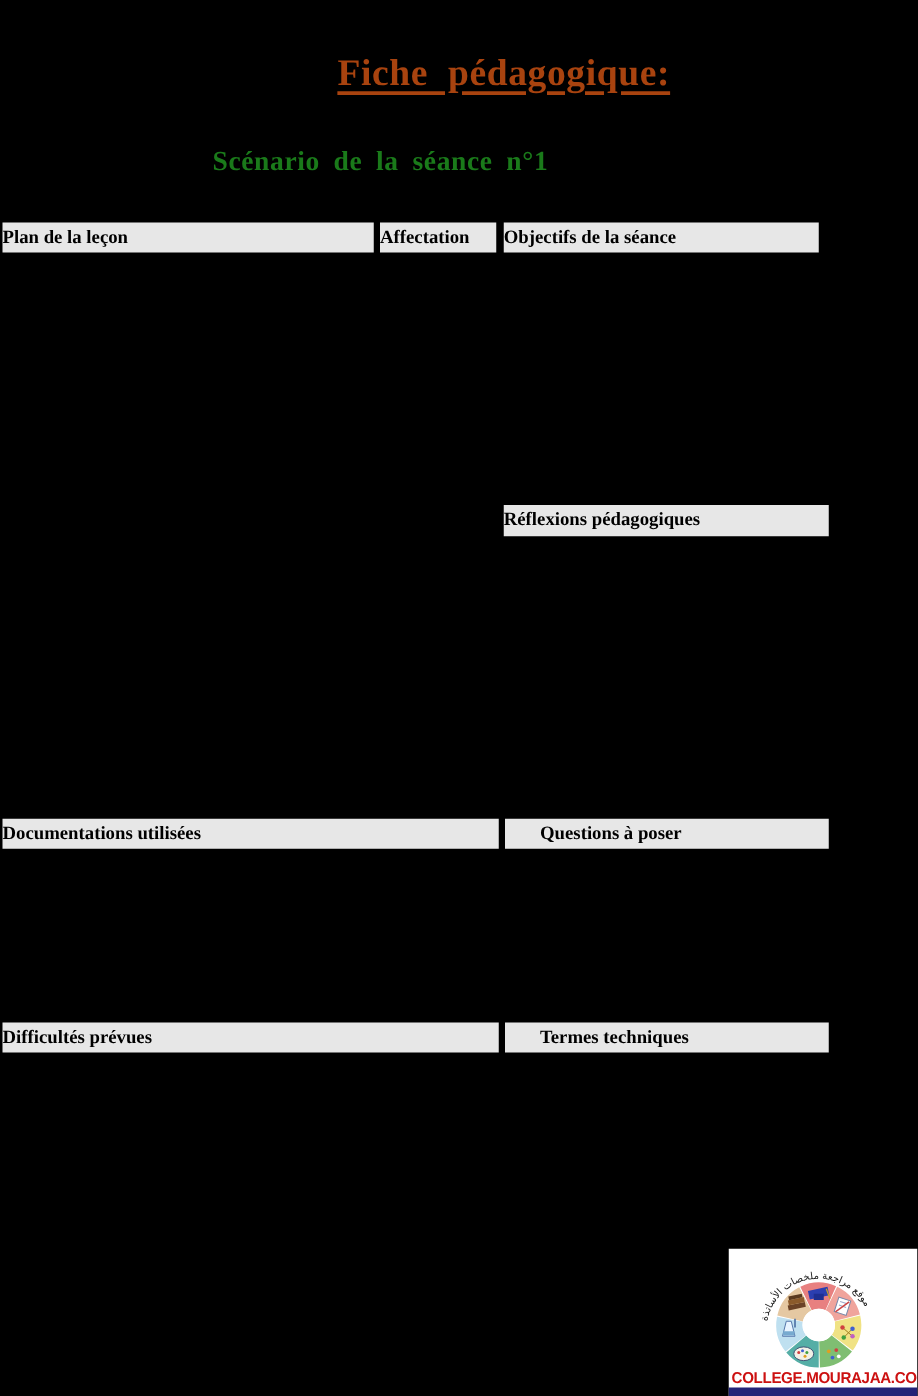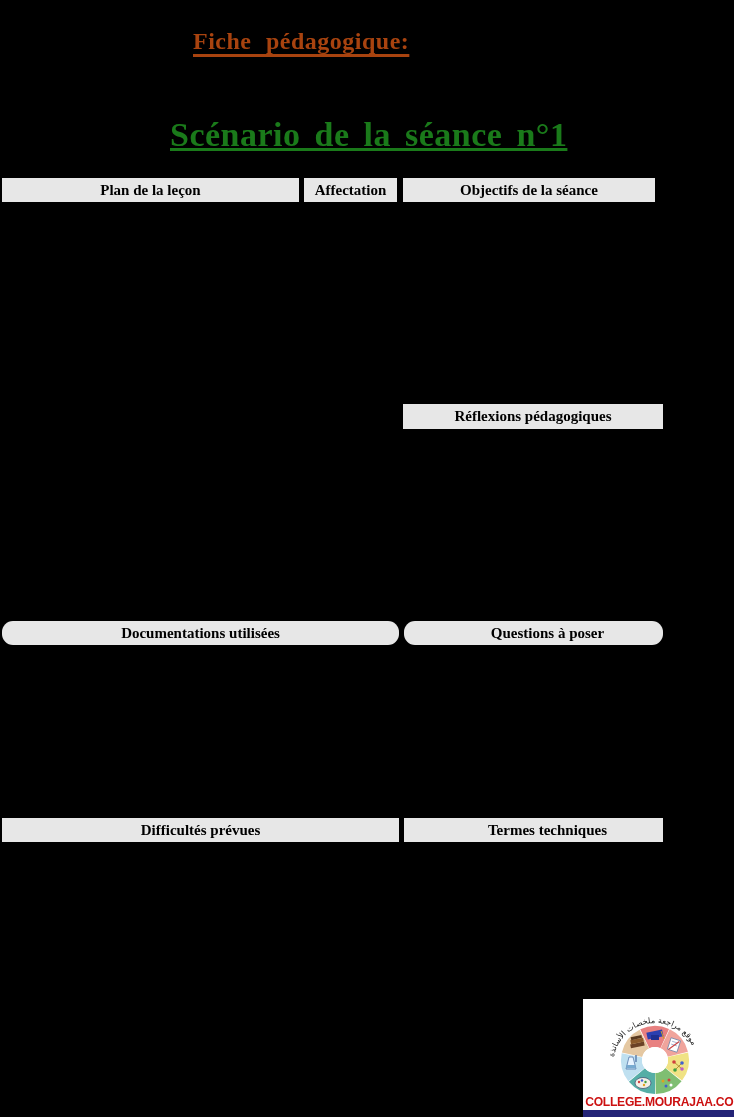--- a/index.html
+++ b/index.html
@@ -8,41 +8,41 @@
     --logo-text:#CC1111; --logo-strip:#232377;
   }
   *{margin:0;padding:0;box-sizing:border-box;}
   html,body{width:734px;height:1117px;overflow:hidden;}
   body{
     position:relative;background:var(--page-bg);
     font-family:"Liberation Serif", serif;
   }
   .abs{position:absolute;}
   .main-title{
-    left:193px;top:28px;width:420px;
-    font-size:24px;font-weight:bold;color:var(--title-main);
+    left:193px;top:42px;width:420px;
+    font-size:30px;font-weight:bold;color:var(--title-main);
     text-decoration:underline;text-decoration-thickness:3px;text-underline-offset:5px;
-    word-spacing:8px;letter-spacing:.5px;white-space:nowrap;
+    word-spacing:8px;letter-spacing:.5px;white-space:nowrap;text-align:center;
   }
   .subtitle{
     left:170px;top:116px;width:450px;
-    font-size:34px;font-weight:bold;color:var(--title-sub);
-    word-spacing:5px;letter-spacing:.5px;white-space:nowrap;text-decoration:underline;
+    font-size:22px;font-weight:bold;color:var(--title-sub);
+    word-spacing:5px;letter-spacing:.5px;white-space:nowrap;
   }
   .hcell{
     background:var(--header-bg);color:var(--header-text);
-    font-size:15px;font-weight:bold;text-align:center;
+    font-size:15px;font-weight:bold;
     height:24px;line-height:24px;white-space:nowrap;overflow:hidden;
   }
   .r1{top:178px;}
   .c-plan{left:2px;width:297px;}
   .c-affect{left:304px;width:93px;font-family:Liberation Serif, serif;}
   .c-object{left:403px;width:252px;}
   .c-reflex{left:403px;top:368px;width:260px;height:25px;line-height:25px;margin-top:36px;}
-  .r2{top:621px;border-radius:11px;}
+  .r2{top:655px;}
   .r3{top:818px;}
   .c-left{left:2px;width:397px;}
   .c-right{left:404px;width:259px;padding-left:28px;}
   .logo-box{
     left:583px;top:999px;width:151px;height:118px;
     background:var(--logo-bg);
   }
   .logo-site{
     position:absolute;left:0;right:0;bottom:8px;
     font-family:"Liberation Sans", sans-serif;

